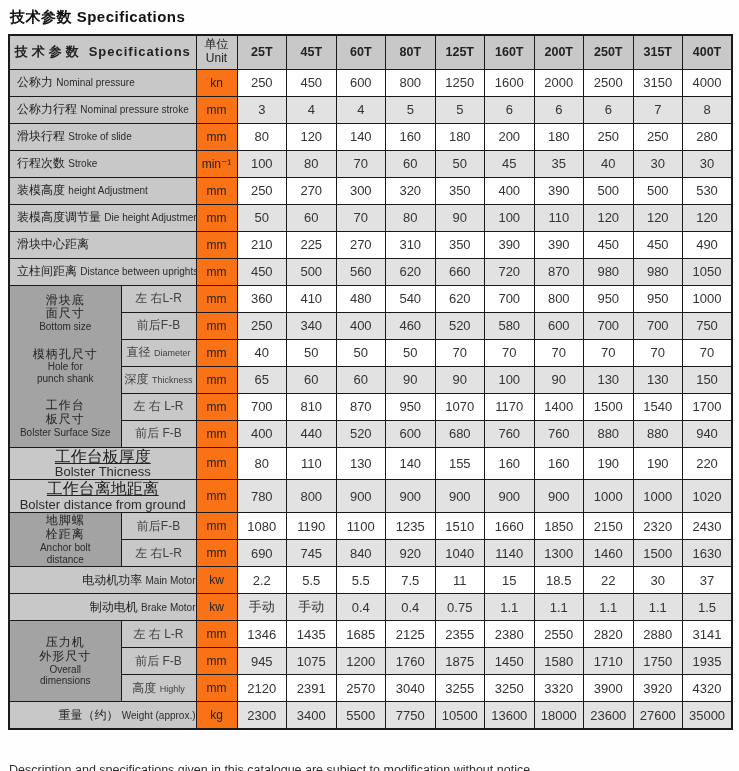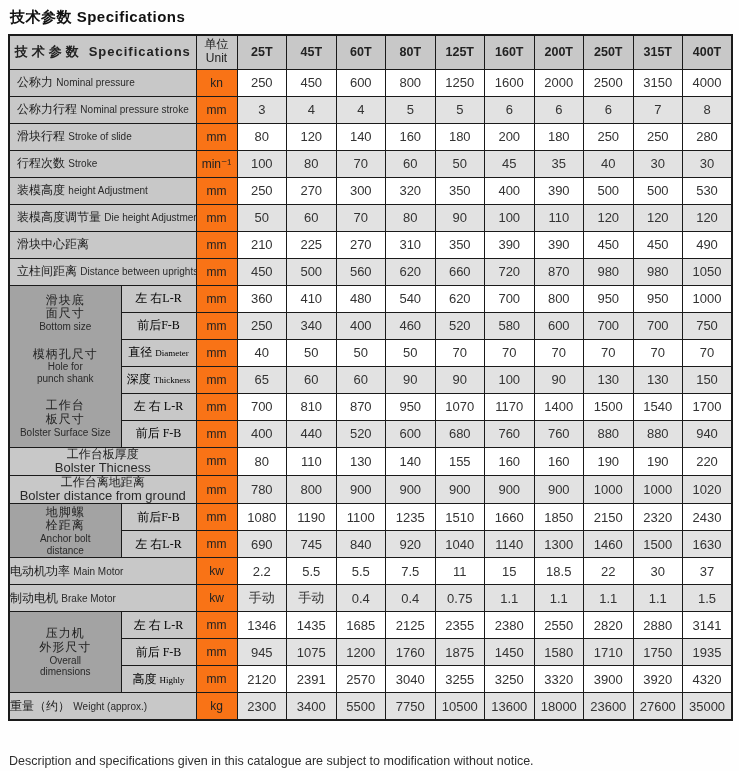--- a/index.html
+++ b/index.html
@@ -44,40 +44,39 @@
   
   .spec-table tbody tr { height: 27px; padding-left: 42px; }
   td.label-cell {
     background: #c8c8c8;
     text-align: left;
     padding-left: 7px;
     font-size: 12px;
     color: #222;
   }
   td.label-cell .en { font-size: 10px; color: #2a2a2a; }
-  td.label-cell.center { text-align: left; padding-left: 0; }
+  td.label-cell.center { text-align: right; padding-left: 0; }
   td.label-cell.stacked { text-align: center; padding-left: 0; line-height: 1.1; }
-  td.label-cell.stacked .zh { display: block; font-size: 12px; }
+  td.label-cell.stacked .zh { display: block; font-size: 16px; text-decoration: underline; }
   td.label-cell.stacked .en { display: block; font-size: 13px; }
 
   td.group-cell { background: #a3a3a3; padding: 0; }
   .group-inner {
     display: flex; flex-direction: column;
     justify-content: space-around; align-items: center;
   }
   .group-block { text-align: center; line-height: 1.15; }
   .group-block .g-zh { font-size: 12px; letter-spacing: 1px; color: #222; }
   .group-block .g-en { font-size: 10px; color: #2a2a2a; }
 
   td.sub-cell {
     background: #c8c8c8;
     text-align: center;
     font-size: 12px;
-    color: #000000;
-    font-family: Liberation Serif, serif;
+    color: #404040;
   }
   td.sub-cell .sub-en { font-size: 9px; }
 
   td.unit-cell {
     background: #f97316;
     text-align: center;
     font-size: 12px;
     color: #222;
   }
 

